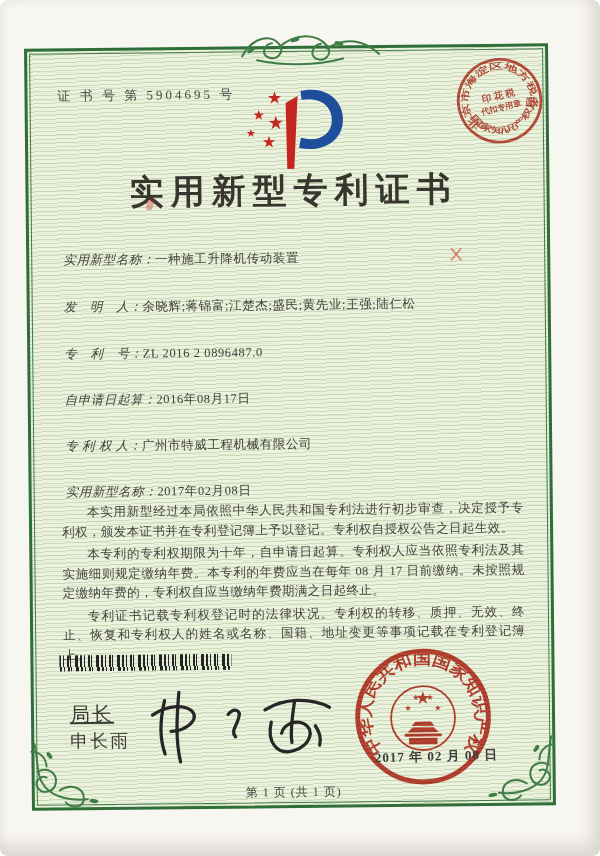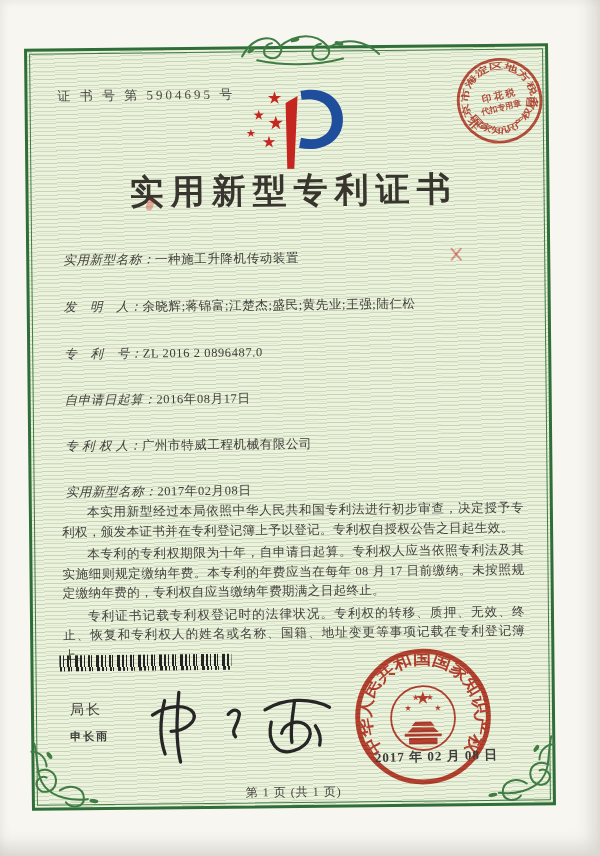--- a/index.html
+++ b/index.html
@@ -1,20 +1,21 @@
 <!DOCTYPE html>
 <html><head>
 <meta charset="utf-8">
 <style>
   * { margin:0; padding:0; box-sizing:border-box; }
   body { background:#ffffff; font-family:"Liberation Serif", serif; }
   .page {
     position:relative; width:600px; height:856px; overflow:hidden;
     background:#f8f6f0;
     box-shadow: inset -8px -10px 16px rgba(90,85,75,.18), inset 3px 3px 8px rgba(0,0,0,.04);
+    border-radius: 8px;
   }
   .frame {
     position:absolute; left:28px; top:46px; width:524px; height:762px;
     border:3px solid #2f6e39;
     transform:rotate(-0.6deg);
     background-color:#edf2df;
     background-image:
       repeating-linear-gradient(178deg, rgba(126,168,104,.30) 0 1px, rgba(255,255,255,0) 1px 4px),
       repeating-linear-gradient(2deg, rgba(126,168,104,.12) 0 1px, rgba(255,255,255,0) 1px 7px);
   }
@@ -40,22 +41,22 @@
   .barcode {
     position:absolute; left:26px; top:604px; width:172px; height:16px;
     background:
       repeating-linear-gradient(90deg,
         #242424 0 2px, transparent 2px 4px,
         #242424 4px 5px, transparent 5px 8px,
         #242424 8px 10px, transparent 10px 11px,
         #242424 11px 12px, transparent 12px 16px,
         #242424 16px 19px, transparent 19px 21px);
   }
-  .director-title { position:absolute; left:36px; top:650px; font-size:14px; color:#3c3a35; letter-spacing:2px; }
-  .director-name  { position:absolute; left:36px; top:678px; font-size:11px; color:#3c3a35; letter-spacing:2px;font-weight:bold; }
+  .director-title { position:absolute; left:36px; top:650px; font-size:20px; color:#3c3a35; letter-spacing:2px;text-decoration:underline; }
+  .director-name  { position:absolute; left:36px; top:678px; font-size:18px; color:#3c3a35; letter-spacing:2px; }
   .signature { position:absolute; left:100px; top:636px; width:215px; height:82px; }
   .seal { position:absolute; left:318px; top:598px; width:142px; height:142px; opacity:.93; mix-blend-mode:multiply; }
   .seal-date {
     position:absolute; left:300px; top:700px; width:204px; text-align:center; z-index:5;
     font-size:13px; font-weight:bold; color:#3e3c38; letter-spacing:1px; transform:rotate(-1deg);
   }
   .tax-stamp { position:absolute; left:424px; top:6px; width:96px; height:96px; transform:rotate(-13deg); opacity:.88; mix-blend-mode:multiply; }
   .footer { position:absolute; left:0; top:735px; width:100%; text-align:center; font-size:12px; color:#46443f; letter-spacing:1px; }
   .orn-top { position:absolute; left:212px; top:-19px; width:142px; height:38px; }
   .orn-bl  { position:absolute; left:-7px; top:690px; width:82px; height:68px; }

